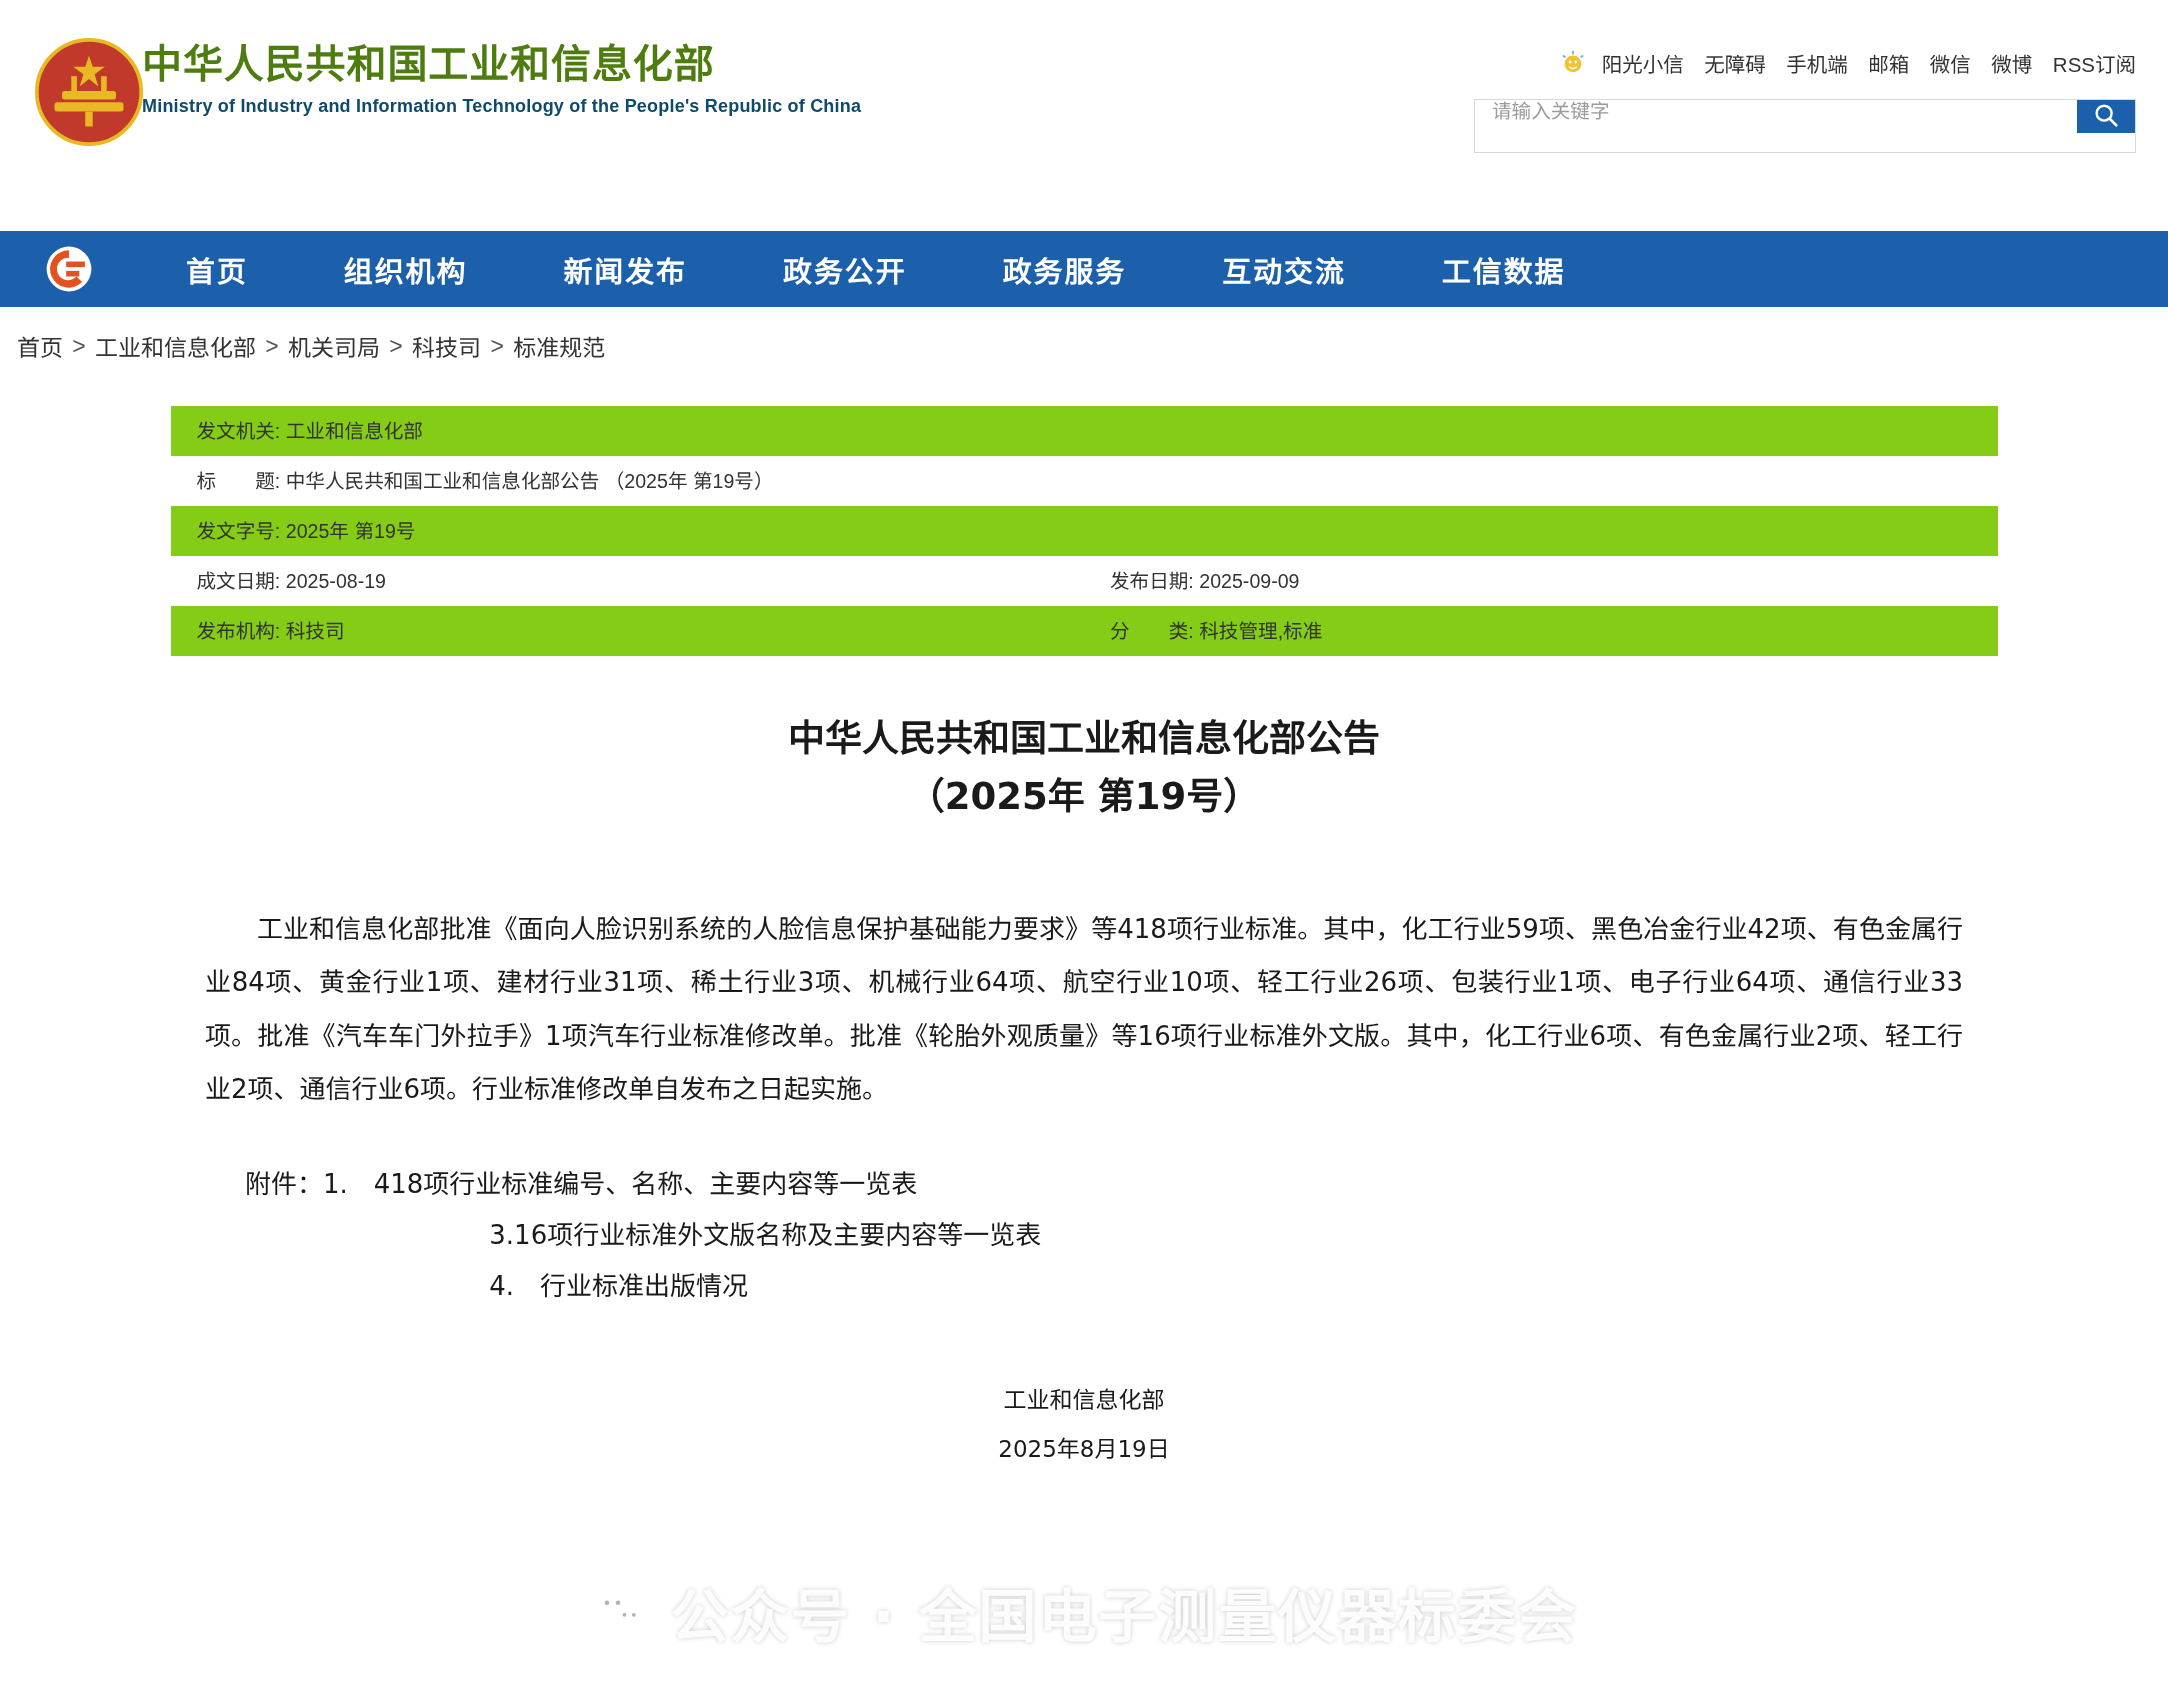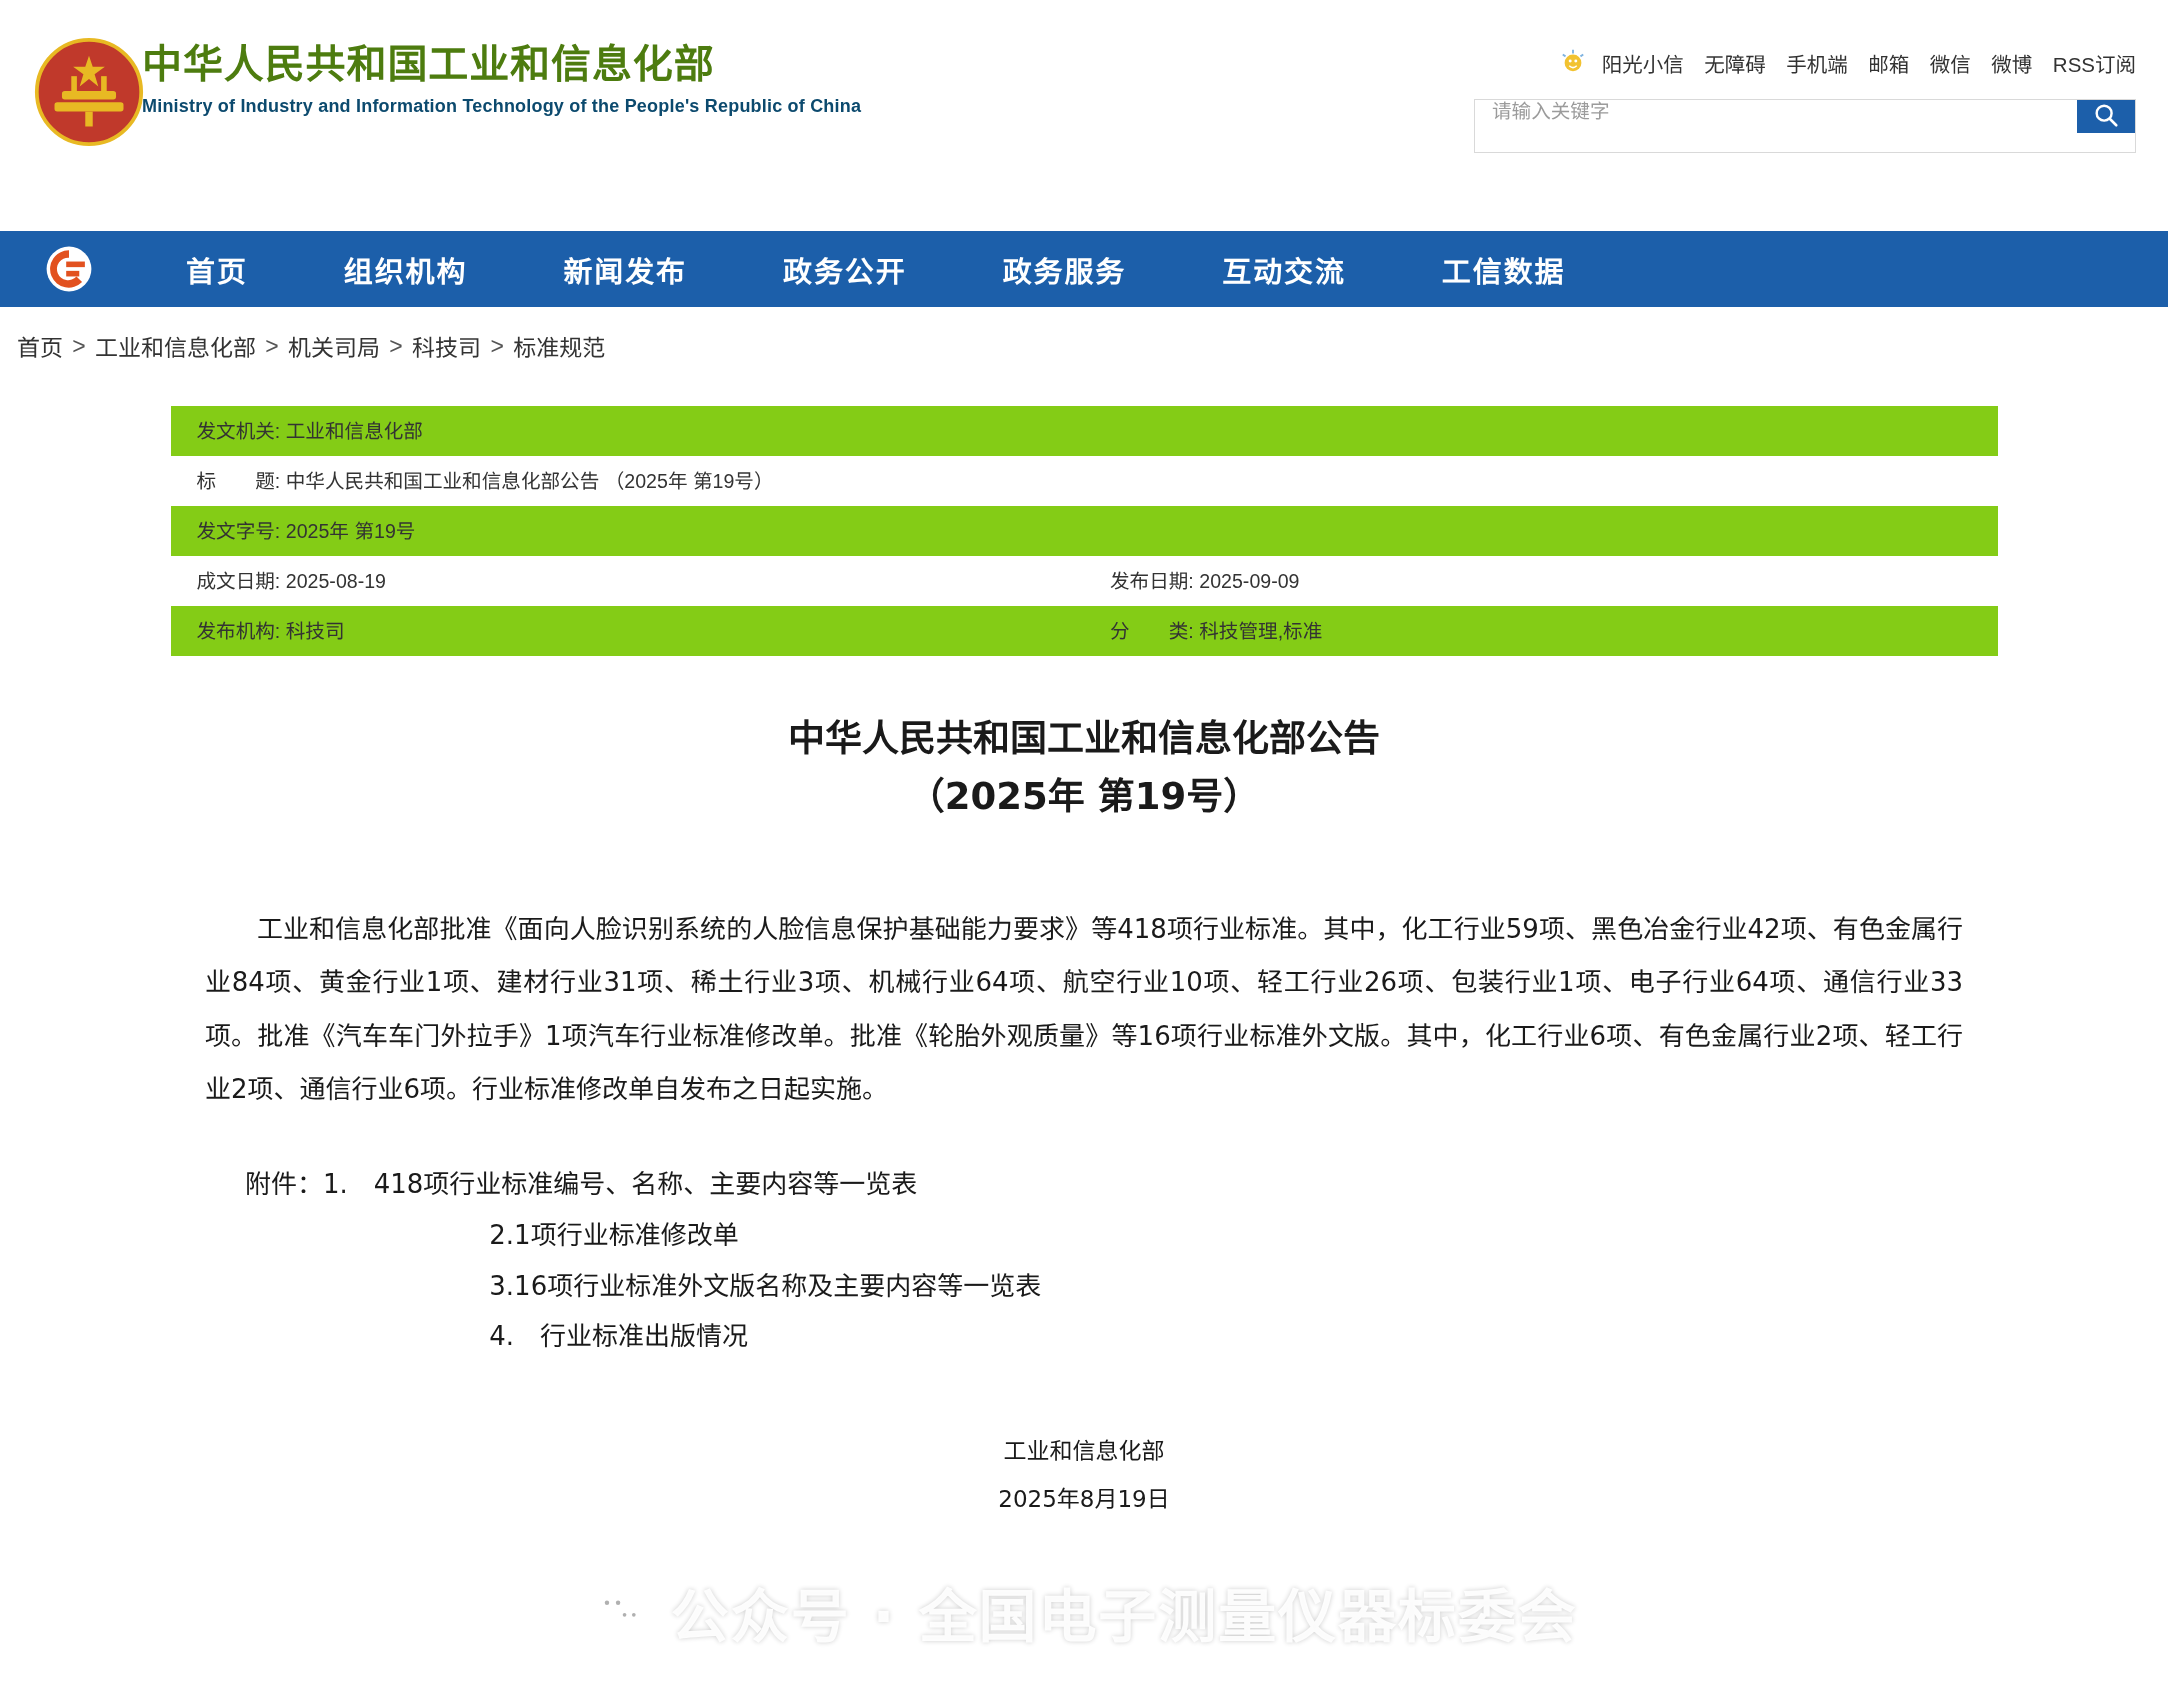--- a/index.html
+++ b/index.html
@@ -61,21 +61,21 @@
     color: #0c4a6e;
     letter-spacing: 0.2px;
     white-space: nowrap;
   }
 
   .top-links {
     position: absolute;
     right: 32px;
     top: 48px;
     display: flex;
-    align-items: flex-start;
+    align-items: center;
     gap: 20.5px;
     font-size: 20.5px;
     color: #333333;
     white-space: nowrap;
   }
   .top-links .tl {
     color: #333333;
     text-decoration: none;
     cursor: pointer;
   }
@@ -388,21 +388,20 @@
   </div>
 
   <div class="doc-body">
     <p>工业和信息化部批准《面向人脸识别系统的人脸信息保护基础能力要求》等418项行业标准。其中，化工行业59项、黑色冶金行业42项、有色金属行业84项、黄金行业1项、建材行业31项、稀土行业3项、机械行业64项、航空行业10项、轻工行业26项、包装行业1项、电子行业64项、通信行业33项。批准《汽车车门外拉手》1项汽车行业标准修改单。批准《轮胎外观质量》等16项行业标准外文版。其中，化工行业6项、有色金属行业2项、轻工行业2项、通信行业6项。行业标准修改单自发布之日起实施。</p>
   </div>
 
   <div class="attachments">
     <div class="att-first">
       <span>附件：</span><span>1.　418项行业标准编号、名称、主要内容等一览表</span>
     </div>
-    <div class="att-rest">2.1项行业标准修改单</div>
     <div class="att-rest">3.16项行业标准外文版名称及主要内容等一览表</div>
     <div class="att-rest">4.　行业标准出版情况</div>
   </div>
 
   <div class="signature">
     <div>工业和信息化部</div>
     <div>2025年8月19日</div>
   </div>
 
 </div>

